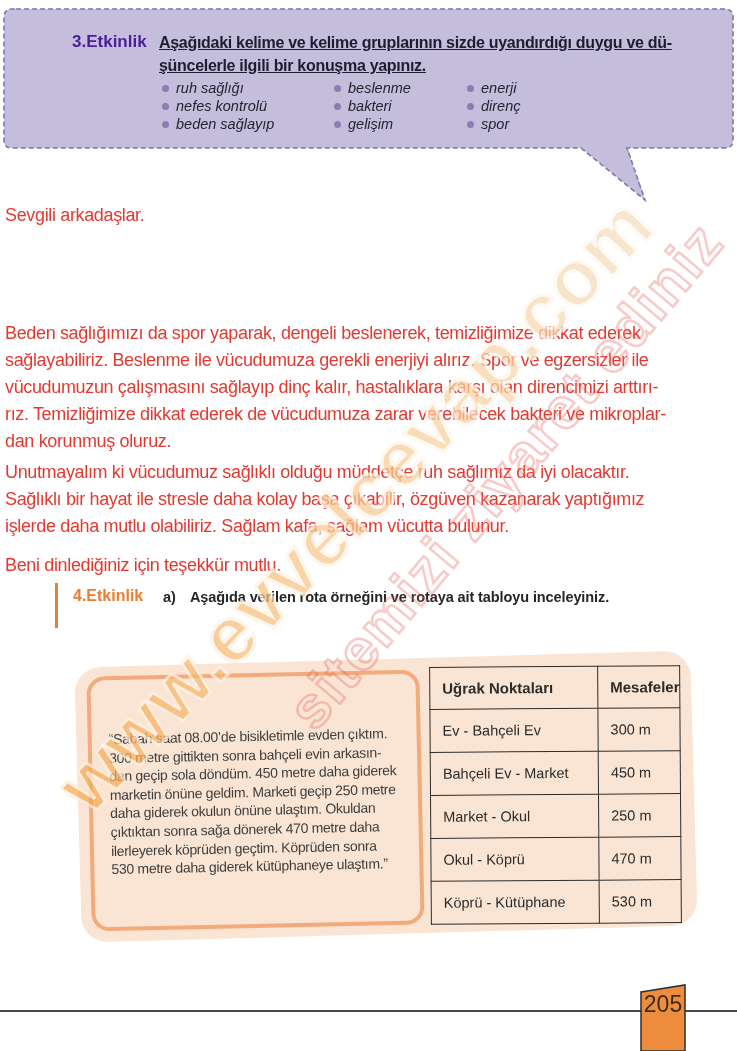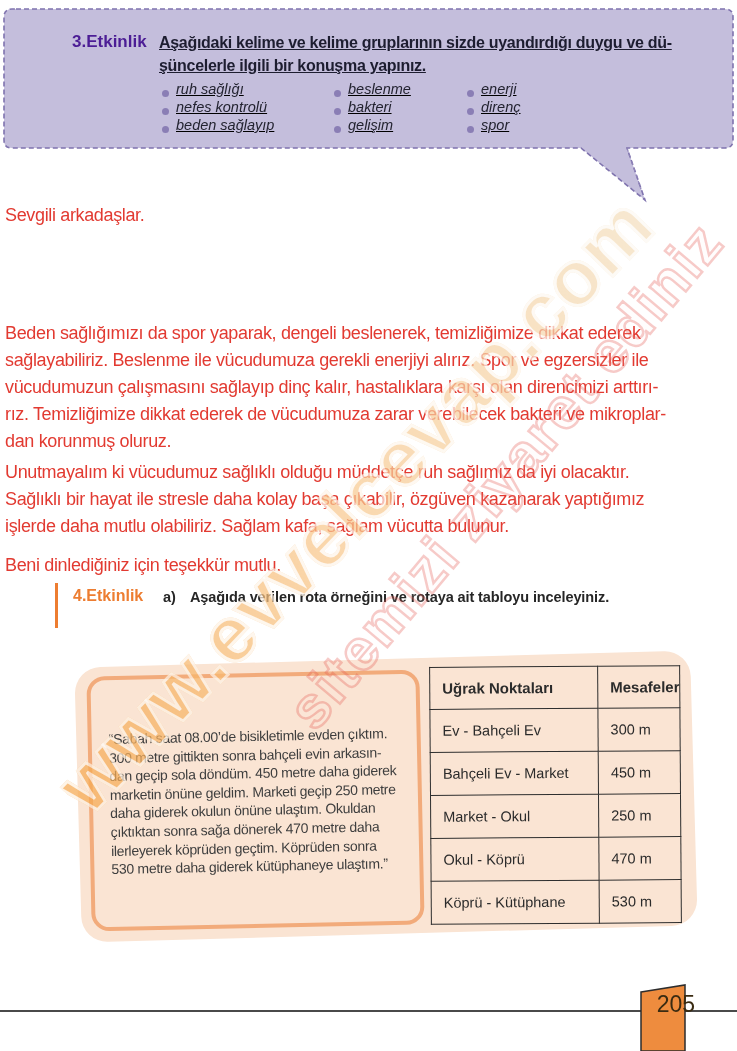--- a/index.html
+++ b/index.html
@@ -15,21 +15,21 @@
   }
   .bubble-instruction{
     position:absolute;left:159px;top:31px;z-index:3;
     font-size:16px;font-weight:bold;color:#1d1d30;line-height:23px;
     letter-spacing:-0.3px;white-space:pre;text-decoration:underline;
   }
   .bullet-col{position:absolute;top:79px;z-index:3;}
   .bullet-col.c1{left:162px;}
   .bullet-col.c2{left:334px;}
   .bullet-col.c3{left:467px;}
-  .bullet-item{display:flex;align-items:flex-end;height:18px;text-decoration:underline;}
+  .bullet-item{display:flex;align-items:center;height:18px;}
   .bullet-dot{
     width:7px;height:7px;border-radius:50%;background:#8a7eb5;
     margin-right:7px;flex:0 0 auto;
   }
   .bullet-text{font-size:14.5px;font-style:italic;color:#232330;white-space:pre;}
   
   .speech-p{
     position:absolute;left:5px;z-index:2;margin:0;
     font-size:18px;line-height:27px;letter-spacing:-0.35px;
     color:#e23a31;white-space:pre;
@@ -69,21 +69,21 @@
   }
   .route-table th{font-weight:bold;height:41px;font-size:15px;}
   .route-table td{height:42px;}
   .col-route{width:155px;}
   .col-dist{width:64px;margin-left:36px;}
   
   .footer-line{position:absolute;left:0;top:1010px;width:737px;height:2px;background:#4a4a4a;z-index:2;}
   .page-tab-svg{position:absolute;left:639px;top:983px;z-index:3;}
   .page-num{
     position:absolute;left:639px;top:991px;width:48px;z-index:4;
-    text-align:right;font-size:23px;font-weight:500;color:#3a2b12;white-space:pre;margin-left:8px;
+    text-align:center;font-size:23px;font-weight:500;color:#3a2b12;white-space:pre;
   }
   
   .wm{position:absolute;z-index:6;pointer-events:none;white-space:nowrap;font-weight:bold;}
   .wm1{
     left:355px;top:505px;font-size:78px;letter-spacing:1px;
     transform:translate(-50%,-50%) rotate(-46deg);
     background:linear-gradient(105deg,#f6a84e 0%,#f9c88d 45%,#f4e0c0 100%);
     -webkit-background-clip:text;background-clip:text;color:transparent;
     -webkit-text-stroke:3px rgba(255,255,255,0.82);
     opacity:0.72;

